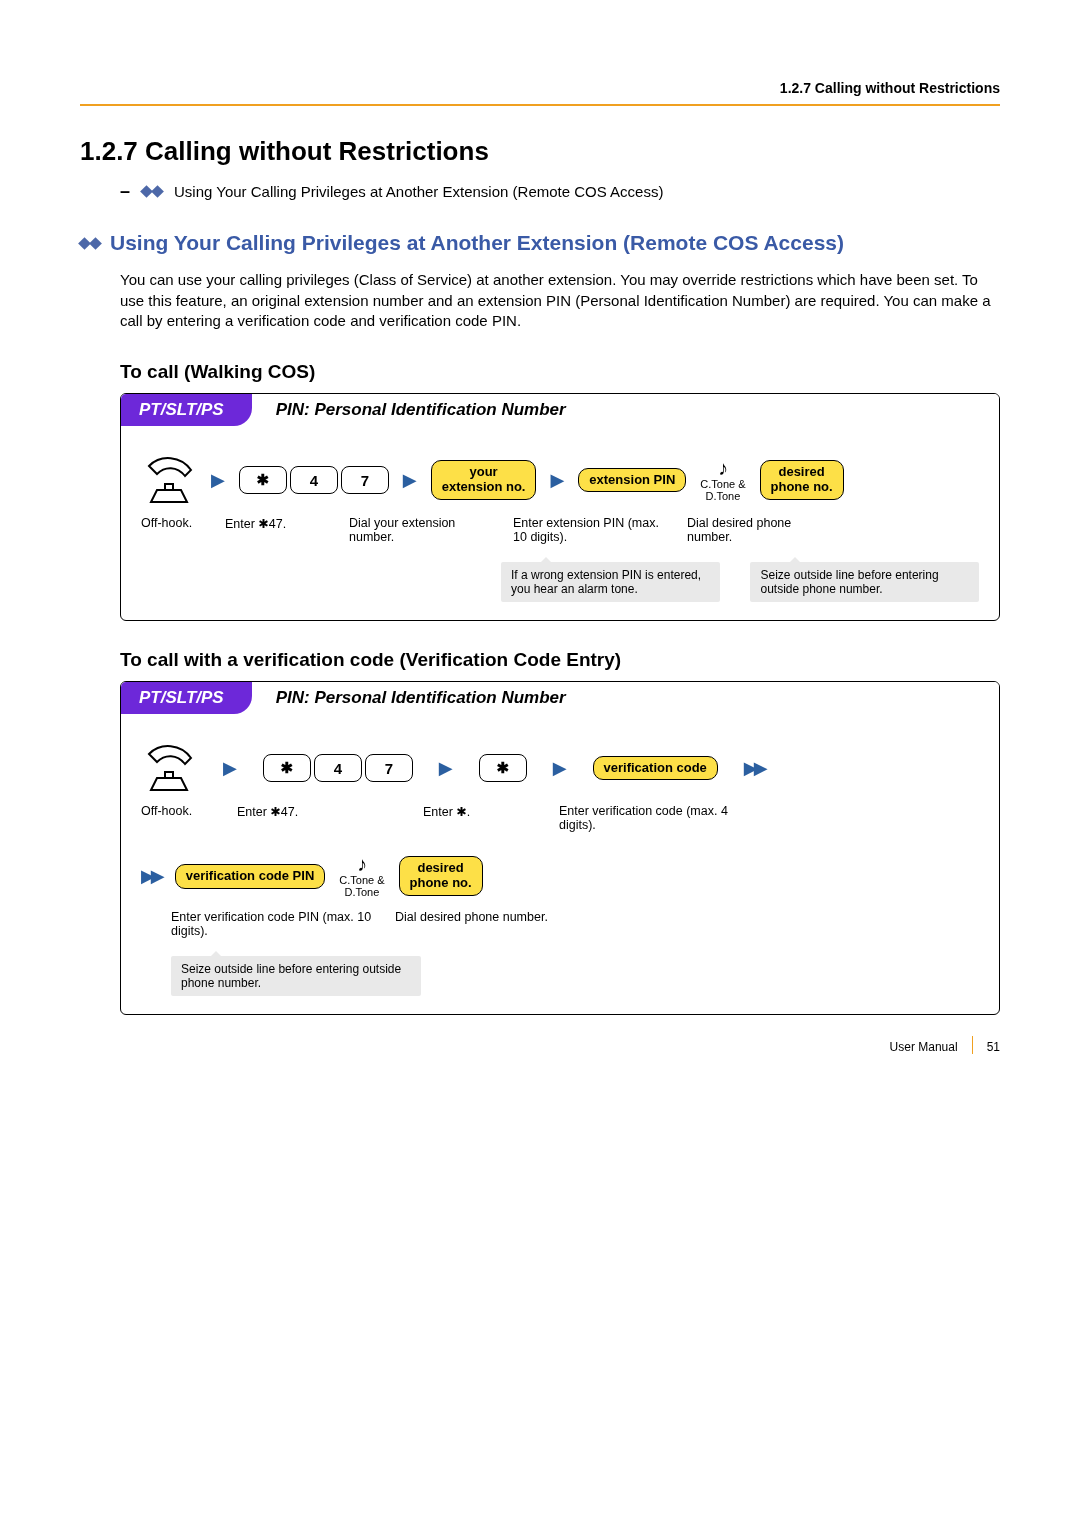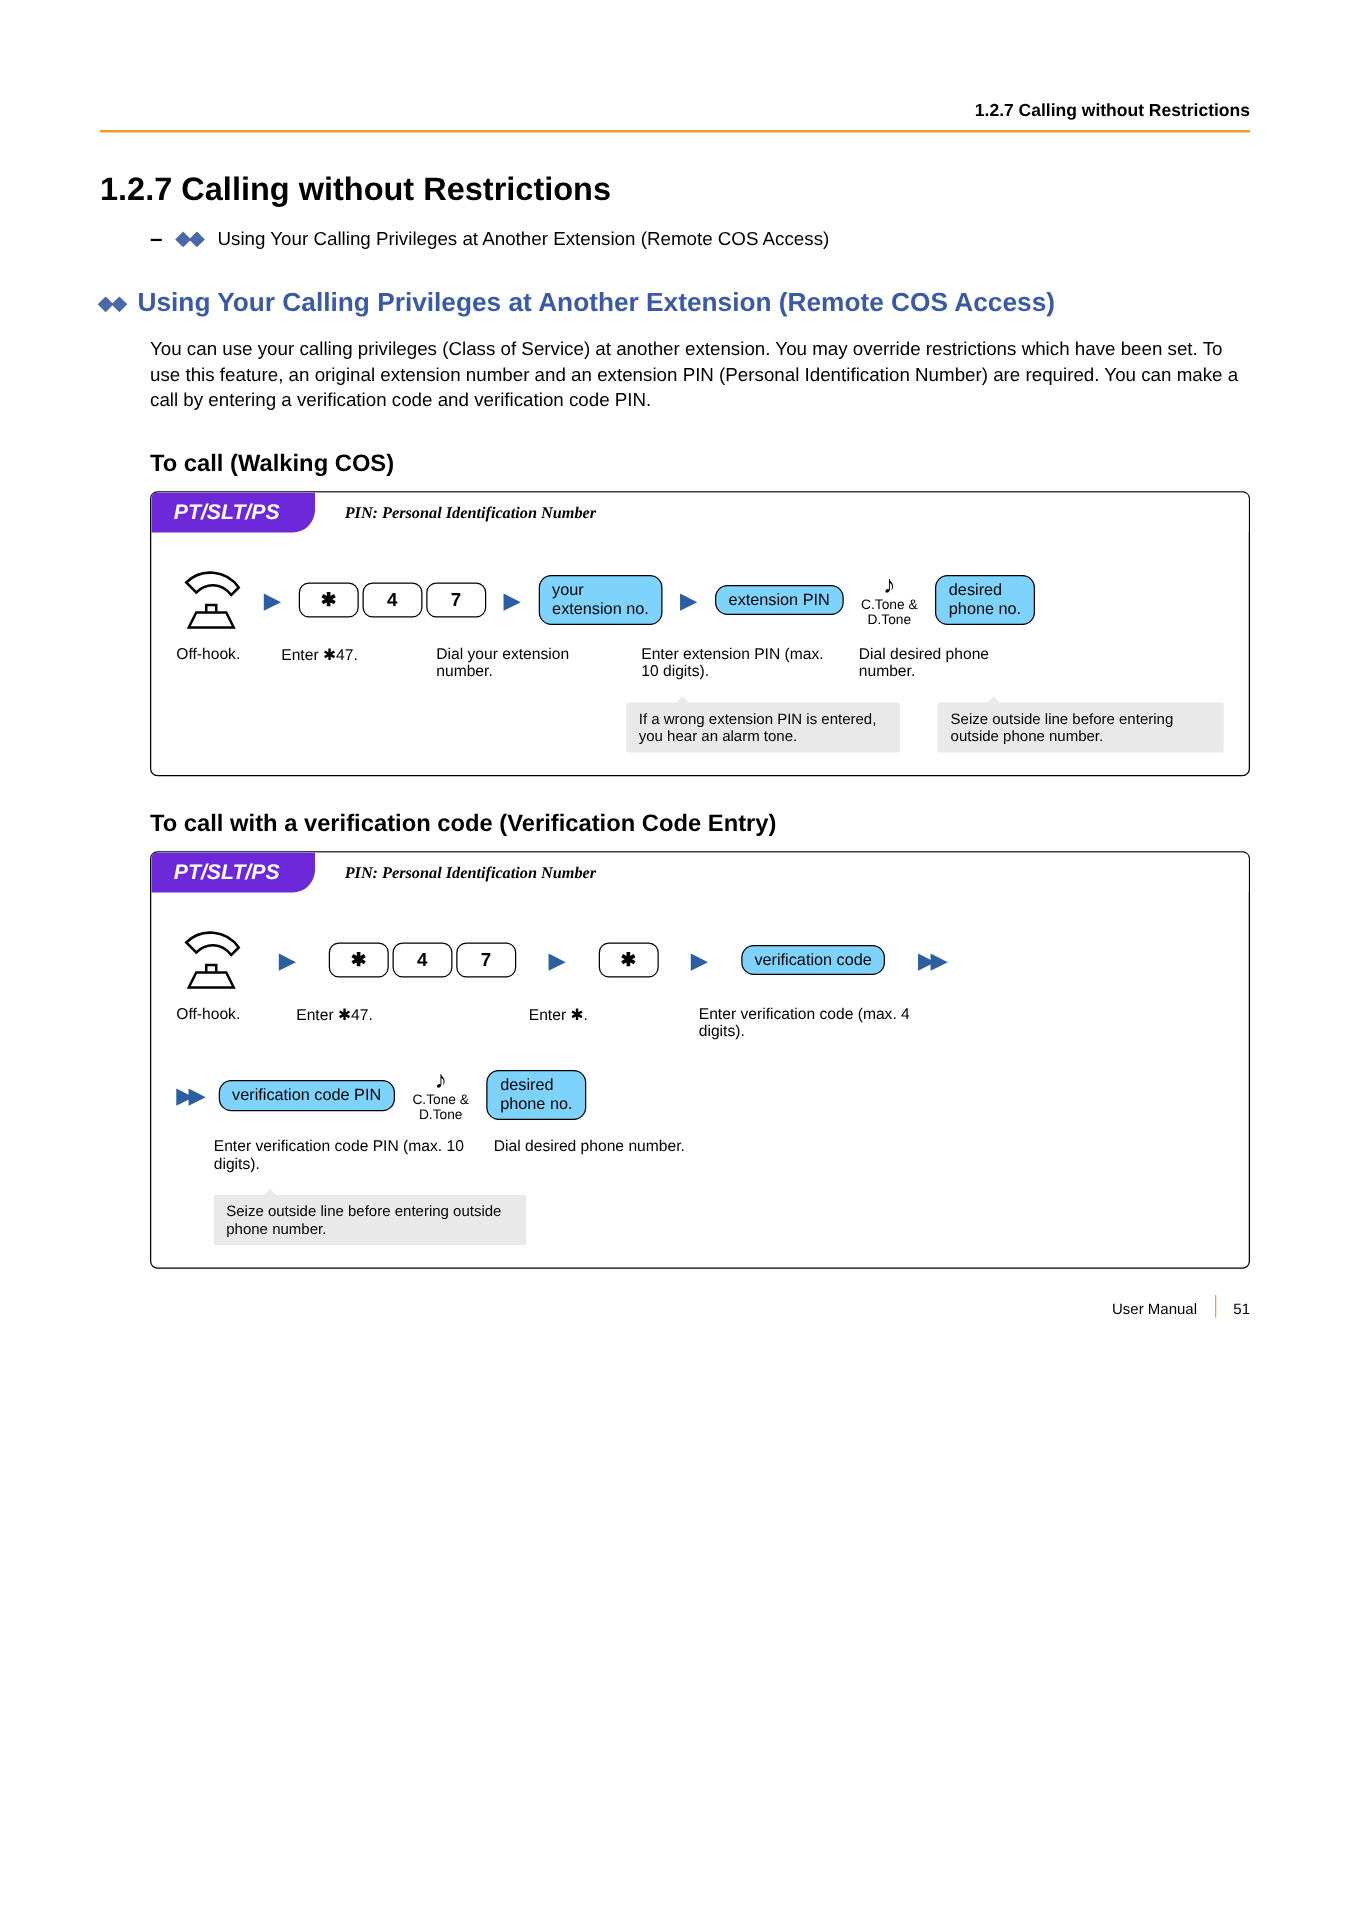--- a/index.html
+++ b/index.html
@@ -87,25 +87,24 @@
   .card-header-tab {
     background: #6d28d9;
     color: #fff;
     font-size: 17px;
     font-weight: bold;
     font-style: italic;
     padding: 6px 28px 6px 18px;
     border-bottom-right-radius: 18px;
   }
   .card-header-note {
-    font-size: 13px;
+    font-size: 17px;
     font-style: italic;
     font-weight: bold;
     margin-left: 24px;
-    font-family: Liberation Serif, serif;
   }
   .card-body {
     padding: 30px 20px 18px 20px;
   }
 
   .flow-row {
     display: flex;
     align-items: center;
     justify-content: flex-start;
     gap: 14px;
@@ -134,23 +133,24 @@
     padding: 0 6px;
     background:#fff;
   }
   .keygroup { display:flex; gap:3px; }
 
   .pillbox {
     border: 1px solid #000;
     border-radius: 10px;
     padding: 4px 10px;
     font-size: 13px;
-    font-weight: normal;
+    font-weight: bold;
+    text-align: center;
     line-height: 1.15;
-    background:#7dd3fc;
+    background:#fde047;
   }
 
   .music-note-block {
     display:flex; flex-direction:column; align-items:center;
     font-size:11px; line-height:1.05;
   }
   .music-note-block .note-glyph { font-size:20px; }
 
   .caption-row {
     display:flex;

